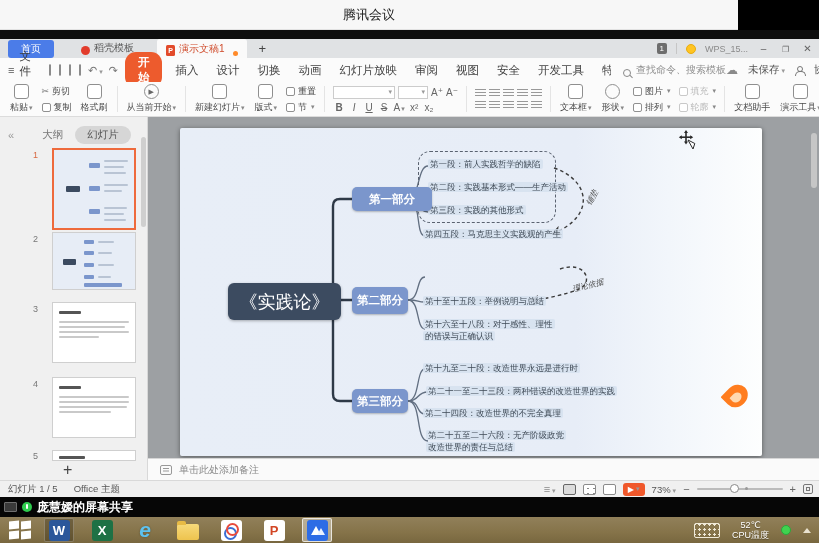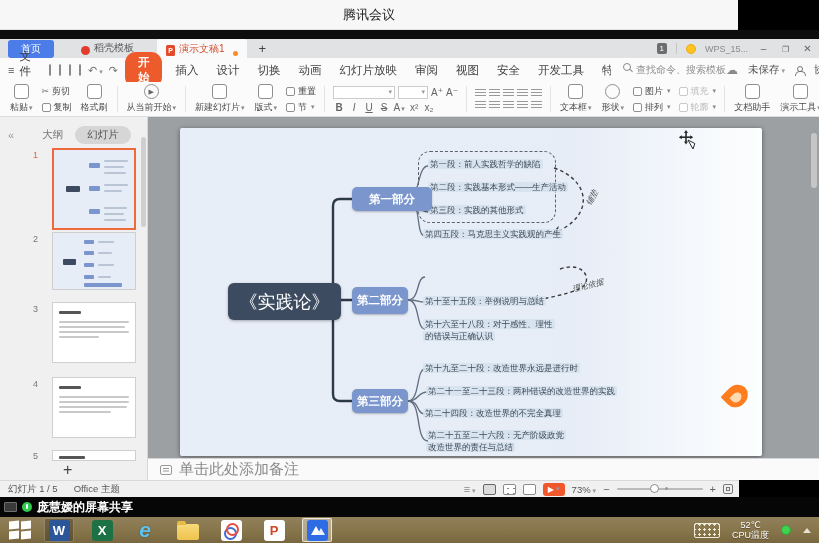--- a/index.html
+++ b/index.html
@@ -37,21 +37,21 @@
     display:flex;align-items:center;font-size:11.5px;color:#3f3f3f}
   .burger{margin-left:8px;color:#555;font-size:11px}
   .mfile{margin-left:5px}
   .mcaret::after{content:'▾';font-size:7px;color:#999;margin-left:2px}
   .mdiv{width:1px;height:13px;background:#ddd;margin:0 7px}
   .qico{width:12px;height:12px;border:1.3px solid #8b8b8b;border-radius:2.5px;margin:0 4px;background:#fff}
   .qarr{font-size:11px;color:#777;margin:0 3px}
   .menu-pill{background:#ed5b2d;color:#fff;border-radius:11px;padding:3px 13px;font-weight:bold;margin:0 4px}
   .menu-item{padding:0 9px;white-space:nowrap}
   .m-last{max-width:38px;overflow:hidden;white-space:nowrap}
-  .search{display:flex;align-items:flex-start;gap:5px;color:#8e8e8e;font-size:10px;margin-left:12px;white-space:nowrap}
+  .search{display:flex;align-items:flex-end;gap:5px;color:#8e8e8e;font-size:10px;margin-left:12px;white-space:nowrap}
   .mag{width:8px;height:8px;border:1.4px solid #8a8a8a;border-radius:50%;position:relative;flex:0 0 auto}
   .mag::after{content:'';position:absolute;width:4px;height:1.4px;background:#8a8a8a;transform:rotate(45deg);right:-3px;bottom:-1px}
   .mright{margin-left:auto;display:flex;align-items:center;gap:10px;margin-right:8px;font-size:10.5px;color:#555;white-space:nowrap}
   .cloud{font-size:12px;color:#8a8a8a}
   .person{width:9px;height:9px;position:relative}
   .person::before{content:'';position:absolute;left:2.5px;top:0;width:4px;height:4px;border:1.2px solid #777;border-radius:50%}
   .person::after{content:'';position:absolute;left:0;top:5px;width:9px;height:4px;border:1.2px solid #777;border-bottom:none;border-radius:5px 5px 0 0}
   .gdots{color:#888;font-size:11px}
 
   
@@ -117,26 +117,26 @@
   .al1{left:404px;top:64px;transform:rotate(-62deg)}
   .al2{left:392px;top:152px;transform:rotate(-14deg)}
   .mapsvg{position:absolute;inset:0;z-index:1}
   .flame{position:absolute;left:546px;top:256px;width:21px;height:24px;z-index:5}
   .flame .f1{position:absolute;inset:0;background:#ff7d1f;border-radius:52% 52% 52% 4%;transform:rotate(45deg)}
   .flame .f2{position:absolute;left:6px;top:8px;width:9px;height:11px;background:#ffd9b0;border-radius:50% 50% 50% 6%;transform:rotate(45deg)}
   .cursor{position:absolute;left:498px;top:2px;z-index:6}
 
   
   .notes{position:absolute;left:148px;top:458px;width:671px;height:22px;background:#fafafa;border-top:1px solid #d6d6d6;
-    display:flex;align-items:center;gap:7px;padding-left:12px;font-size:15px;color:#8a8a8a}
+    display:flex;align-items:center;gap:7px;padding-left:12px;font-size:10px;color:#8a8a8a}
   .cmt{width:12px;height:10px;border:1.3px solid #999;border-radius:2px;position:relative;flex:0 0 auto}
   .cmt::after{content:'';position:absolute;left:2px;top:2.5px;width:6px;height:1.2px;background:#999;box-shadow:0 2.5px 0 #999}
 
   
-  .status{position:absolute;left:0;top:480px;width:739px;height:17px;background:#f0f0f0;border-top:1px solid #d9d9d9;
+  .status{position:absolute;left:0;top:480px;width:819px;height:17px;background:#f0f0f0;border-top:1px solid #d9d9d9;
     display:flex;align-items:center;font-size:9.5px;color:#555}
   .st-left{display:flex;gap:16px;margin-left:8px}
   .st-right{margin-left:auto;display:flex;align-items:center;gap:7px;margin-right:6px}
   .vico{width:13px;height:11px;border:1.2px solid #8a8a8a;border-radius:2px;background:#fff}
   .vico.on{background:#dcdcdc;border-color:#666}
   .grid4{background:radial-gradient(#888 1px,transparent 1.2px) 1px 1px/6px 5px,#fff}
   .playbtn{width:22px;height:13px;background:#f0582b;border-radius:3px;color:#fff;font-size:8px;
     display:flex;align-items:center;justify-content:center}
   .ztrack{width:86px;height:2px;background:#bbb;border-radius:1px;position:relative}
   .zknob{position:absolute;left:33px;top:-4px;width:9px;height:9px;border-radius:50%;background:#fff;border:1.4px solid #8a8a8a}

